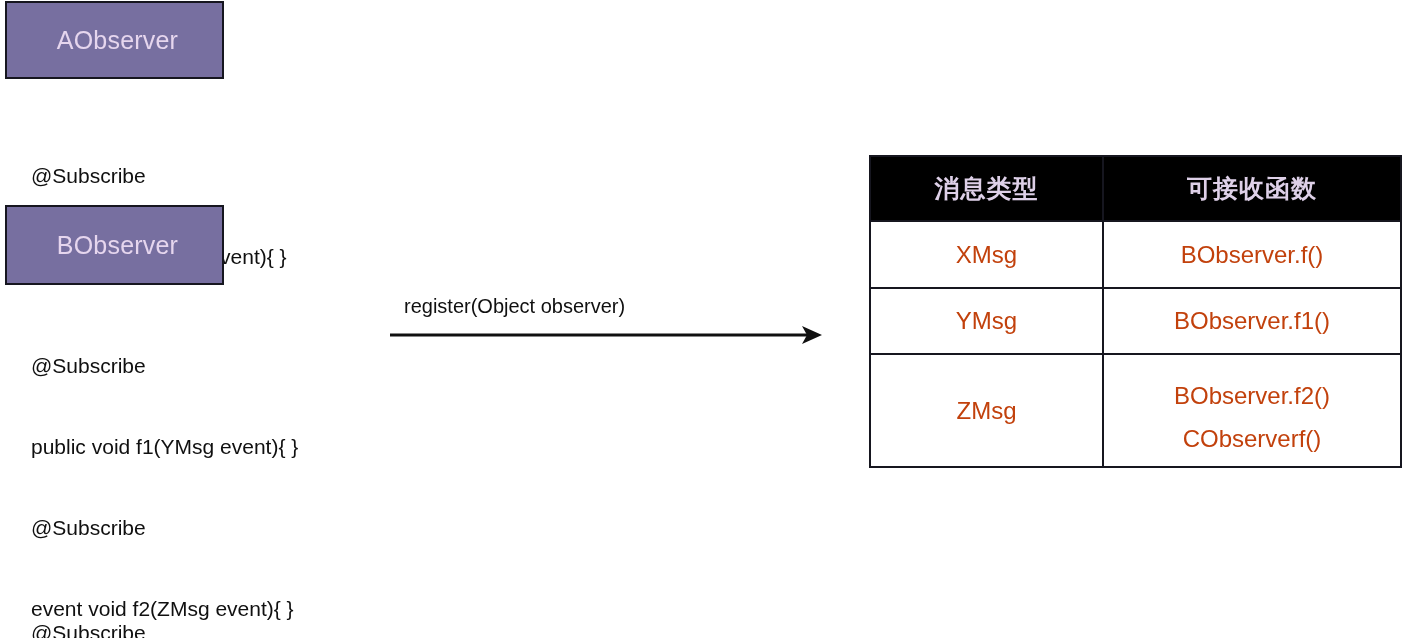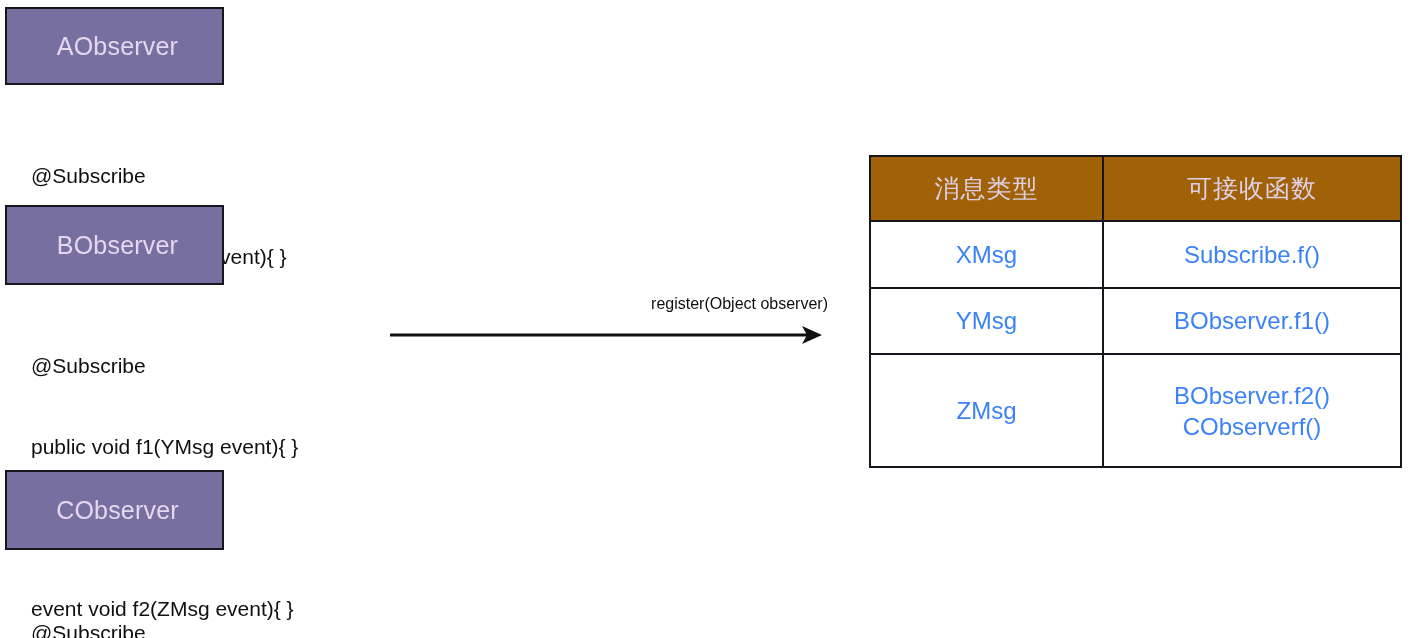--- a/index.html
+++ b/index.html
@@ -31,21 +31,21 @@
     align-items: center;
     justify-content: center;
   }
   .obs-box-label {
     color: #e6d6ee;
     font-size: 25px;
     letter-spacing: 0.2px;
     line-height: 1;
     padding-left: 6px;
   }
-  #box-a { top: 7px;   height: 78px; }
+  #box-a { top: 1px;   height: 78px; }
   #box-b { top: 205px; height: 80px; }
   #box-c { top: 470px; height: 80px; }
 
   
   .code-block {
     position: absolute;
     left: 8px;
     color: #101010;
     font-size: 21px;
     line-height: 27px;
@@ -60,25 +60,25 @@
   
   #arrow-group {
     position: absolute;
     left: 388px;
     top: 295px;
     width: 440px;
     height: 60px;
   }
   #arrow-label {
     position: absolute;
-    left: 0;
+    left: 16px;
     top: 0;
     width: 440px;
-    text-align: right;
-    font-size: 16px;
+    text-align: left;
+    font-size: 20px;
     color: #101010;
     line-height: 1.1;
     white-space: nowrap;
   }
   #arrow-svg {
     position: absolute;
     left: 0;
     top: 28px;
   }
 
@@ -104,38 +104,38 @@
   #reg-table col.c1 { width: 233px; }
   #reg-table col.c2 { width: 298px; }
   #reg-table th,
   #reg-table td {
     border: 2px solid #16161f;
     text-align: center;
     vertical-align: middle;
     padding: 0;
   }
   #reg-table thead th {
-    background: #a16207;
+    background: #000000;
     color: #ded0e8;
     font-size: 25px;
-    font-weight: normal;
+    font-weight: bold;
     height: 63px;
     letter-spacing: 1px;
   }
   #reg-table tbody td {
     background: #ffffff;
-    color: #3b82f6;
+    color: #c2410c;
     font-size: 24px;
     font-weight: normal;
   }
   .row-h1 td { height: 65px; }
   .row-h2 td { height: 64px; }
   .row-h3 td { height: 111px; }
   .cell-multi { line-height: 31px; }
-  .cell-multi span { display: block; }
+  .cell-multi span { display: block; margin-top: 12px; }
 </style>
 </head>
 <body>
 
 <div id="canvas">
 
   <div class="obs-box" id="box-a">
     <span class="obs-box-label">AObserver</span>
   </div>
   <div class="code-block" id="code-a">
@@ -146,23 +146,20 @@
   <div class="obs-box" id="box-b">
     <span class="obs-box-label">BObserver</span>
   </div>
   <div class="code-block" id="code-b">
     <span class="code-line">@Subscribe</span>
     <span class="code-line">public void f1(YMsg event){ }</span>
     <span class="code-line">@Subscribe</span>
     <span class="code-line">event void f2(ZMsg event){ }</span>
   </div>
 
-  <div class="obs-box" id="box-c">
-    <span class="obs-box-label">CObserver</span>
-  </div>
   <div class="code-block" id="code-c">
     <span class="code-line">@Subscribe</span>
     
   </div>
 
   <div id="arrow-group">
     <div id="arrow-label">register(Object observer)</div>
     <svg id="arrow-svg" width="440" height="24" viewBox="0 0 440 24">
       <line x1="2" y1="12" x2="424" y2="12" stroke="#101010" stroke-width="3"></line>
       <polygon points="414,3 434,12 414,21 419,12" fill="#101010"></polygon>
@@ -177,21 +174,21 @@
       </colgroup>
     <thead>
       <tr>
         <th>消息类型</th>
         <th>可接收函数</th>
       </tr>
     </thead>
     <tbody>
       <tr class="row-h1">
         <td>XMsg</td>
-        <td>Subscribe.f()</td>
+        <td>BObserver.f()</td>
       </tr>
       <tr class="row-h2">
         <td>YMsg</td>
         <td>BObserver.f1()</td>
       </tr>
       <tr class="row-h3">
         <td>ZMsg</td>
         <td class="cell-multi">
           <span>BObserver.f2()</span>
           <span>CObserverf()</span>

